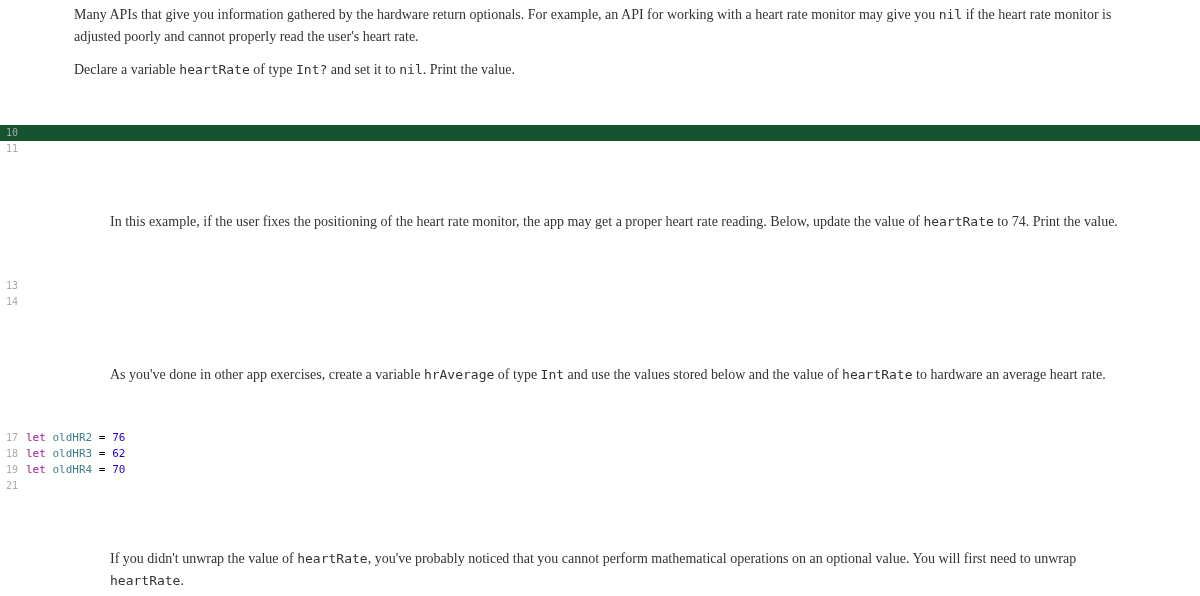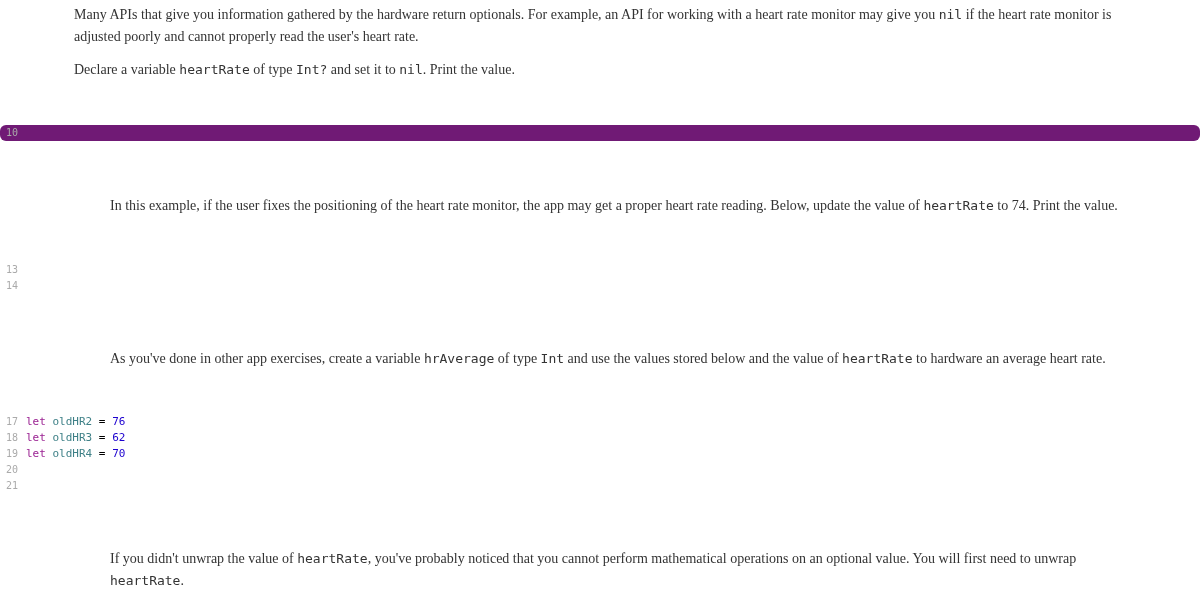--- a/index.html
+++ b/index.html
@@ -31,22 +31,21 @@
       font-family: 'SF Mono', Menlo, Consolas, monospace;
       font-size: 11px;
       line-height: 1.5;
     }
     .code-line {
       display: flex;
       align-items: baseline;
       height: 16px;
     }
     .code-line.highlighted {
-      background: #701a75;
-      border-radius: 6px;
+      background: #14532d;
     }
     .gutter {
       width: 26px;
       text-align: right;
       color: #aaa;
       font-size: 10px;
       padding-right: 8px;
       flex-shrink: 0;
       user-select: none;
     }
@@ -71,20 +70,24 @@
     <span>Many APIs that give you information gathered by the hardware return optionals. For example, an API for working with a heart rate monitor may give you </span><span class="code-inline">nil</span><span> if the heart rate monitor is adjusted poorly and cannot properly read the user's heart rate.</span>
   </p>
   <p>
     <span>Declare a variable </span><span class="code-inline">heartRate</span><span> of type </span><span class="code-inline">Int?</span><span> and set it to </span><span class="code-inline">nil</span><span>. Print the value.</span>
   </p>
 </div>
 
 <div class="code-area" style="margin-top:30px; margin-bottom:10px;">
   <div class="code-line highlighted">
     <span class="gutter">10</span>
+    <span class="code-content"></span>
+  </div>
+  <div class="code-line">
+    <span class="gutter">11</span>
     <span class="code-content"></span>
   </div>
 </div>
 
 <div class="prose-block spacer-above">
   <p>
     <span>In this example, if the user fixes the positioning of the heart rate monitor, the app may get a proper heart rate reading. Below, update the value of </span><span class="code-inline">heartRate</span><span> to 74. Print the value.</span>
   </p>
 </div>
 
@@ -112,24 +115,20 @@
   </div>
   <div class="code-line">
     <span class="gutter">18</span>
     <span class="code-content"><span class="kw">let</span> <span class="id">oldHR3</span><span class="op"> = </span><span class="num">62</span></span>
   </div>
   <div class="code-line">
     <span class="gutter">19</span>
     <span class="code-content"><span class="kw">let</span> <span class="id">oldHR4</span><span class="op"> = </span><span class="num">70</span></span>
   </div>
   <div class="code-line">
-    <span class="gutter">20</span>
-    <span class="code-content"></span>
-  </div>
-  <div class="code-line">
     <span class="gutter">21</span>
     <span class="code-content"></span>
   </div>
 </div>
 
 <div class="prose-block spacer-above">
   <p>
     <span>If you didn't unwrap the value of </span><span class="code-inline">heartRate</span><span>, you've probably noticed that you cannot perform mathematical operations on an optional value. You will first need to unwrap </span><span class="code-inline">heartRate</span><span>.</span>
   </p>
 

